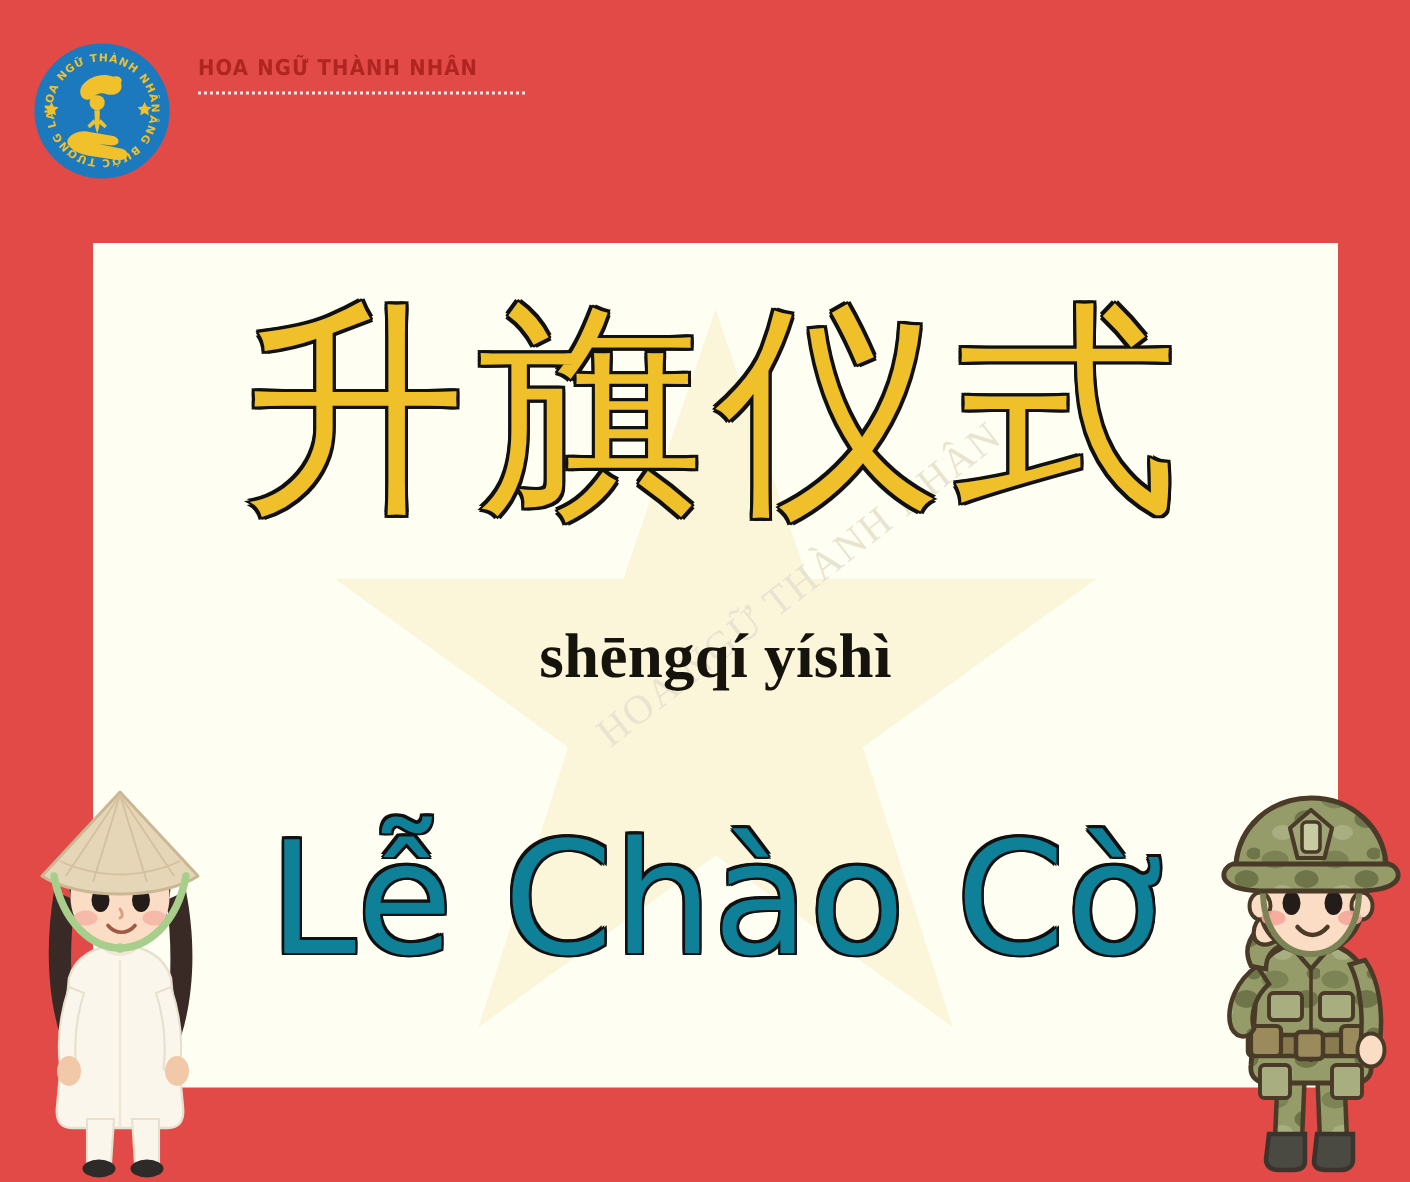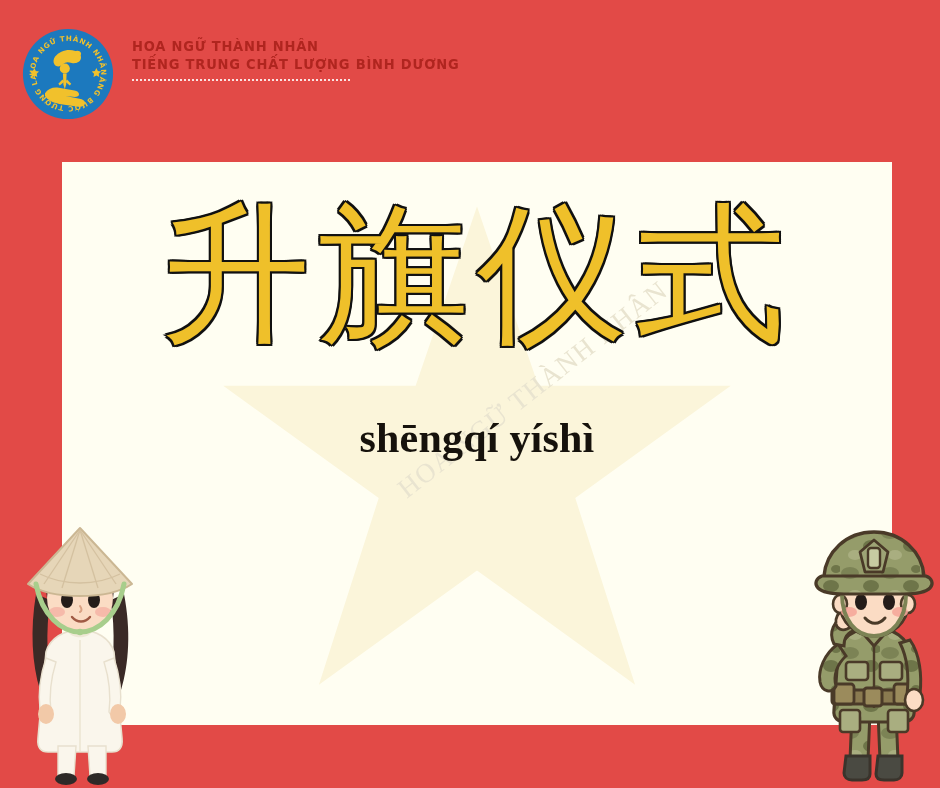--- a/index.html
+++ b/index.html
@@ -215,39 +215,39 @@
           <path d="M98 112 l9 9 l-3 4 l-10 -8 z"></path>
         </g>
         <g fill="#F1C12C">
           <path d="M50 142 c6 -10 18 -14 30 -12 l34 6 c6 1 10 4 10 8 c0 4 -4 6 -9 6 l-20 -2 l30 6 c7 1 12 4 12 9 c0 6 -7 9 -15 8 l-41 -6 c-14 -2 -26 -9 -31 -17 z"></path>
         </g>
       </svg>
     </div>
 
     <div id="brand-text">
       <div class="brand-line-1">HOA NGỮ THÀNH NHÂN</div>
-      <div class="brand-line-2">TIẾNG TRUNG CHẤT LƯỢNG BÌNH DƯƠNG</div>
       <div id="brand-rule"></div>
     </div>
   </div>
 
   <div id="card">
 
     <div id="star-watermark">
       <svg viewBox="0 0 100 96" xmlns="http://www.w3.org/2000/svg" aria-hidden="true">
         <polygon points="50,0 61.8,34.5 98.8,34.5 68.9,56.1 80.4,92 50,70 19.6,92 31.1,56.1 1.2,34.5 38.2,34.5" fill="#FBF5DA"></polygon>
       </svg>
     </div>
 
     <div id="text-watermark">HOA NGỮ THÀNH NHÂN</div>
 
     <div id="hanzi-title">升旗仪式</div>
 
     <div id="pinyin">shēngqí yíshì</div>
 
+    <div id="vietnamese">Lễ Chào Cờ</div>
   </div>
 
   <div id="mascot-girl">
     <svg viewBox="0 0 162 266" xmlns="http://www.w3.org/2000/svg" aria-hidden="true">
 
       <path d="M34 72 c-6 36 -4 70 4 96 c4 12 10 14 14 6 c-8 -30 -8 -66 -4 -96 z" fill="#3A2A26"></path>
       <path d="M122 72 c7 36 5 70 -3 96 c-4 12 -10 14 -14 6 c8 -30 8 -66 4 -96 z" fill="#3A2A26"></path>
       <path d="M44 60 c0 -22 16 -38 34 -38 c18 0 34 16 34 38 c0 14 -2 26 -5 36 l-58 0 c-3 -10 -5 -22 -5 -36 z" fill="#3A2A26"></path>
 
       <rect x="67" y="104" width="22" height="22" rx="8" fill="#F2C9A8"></rect>

